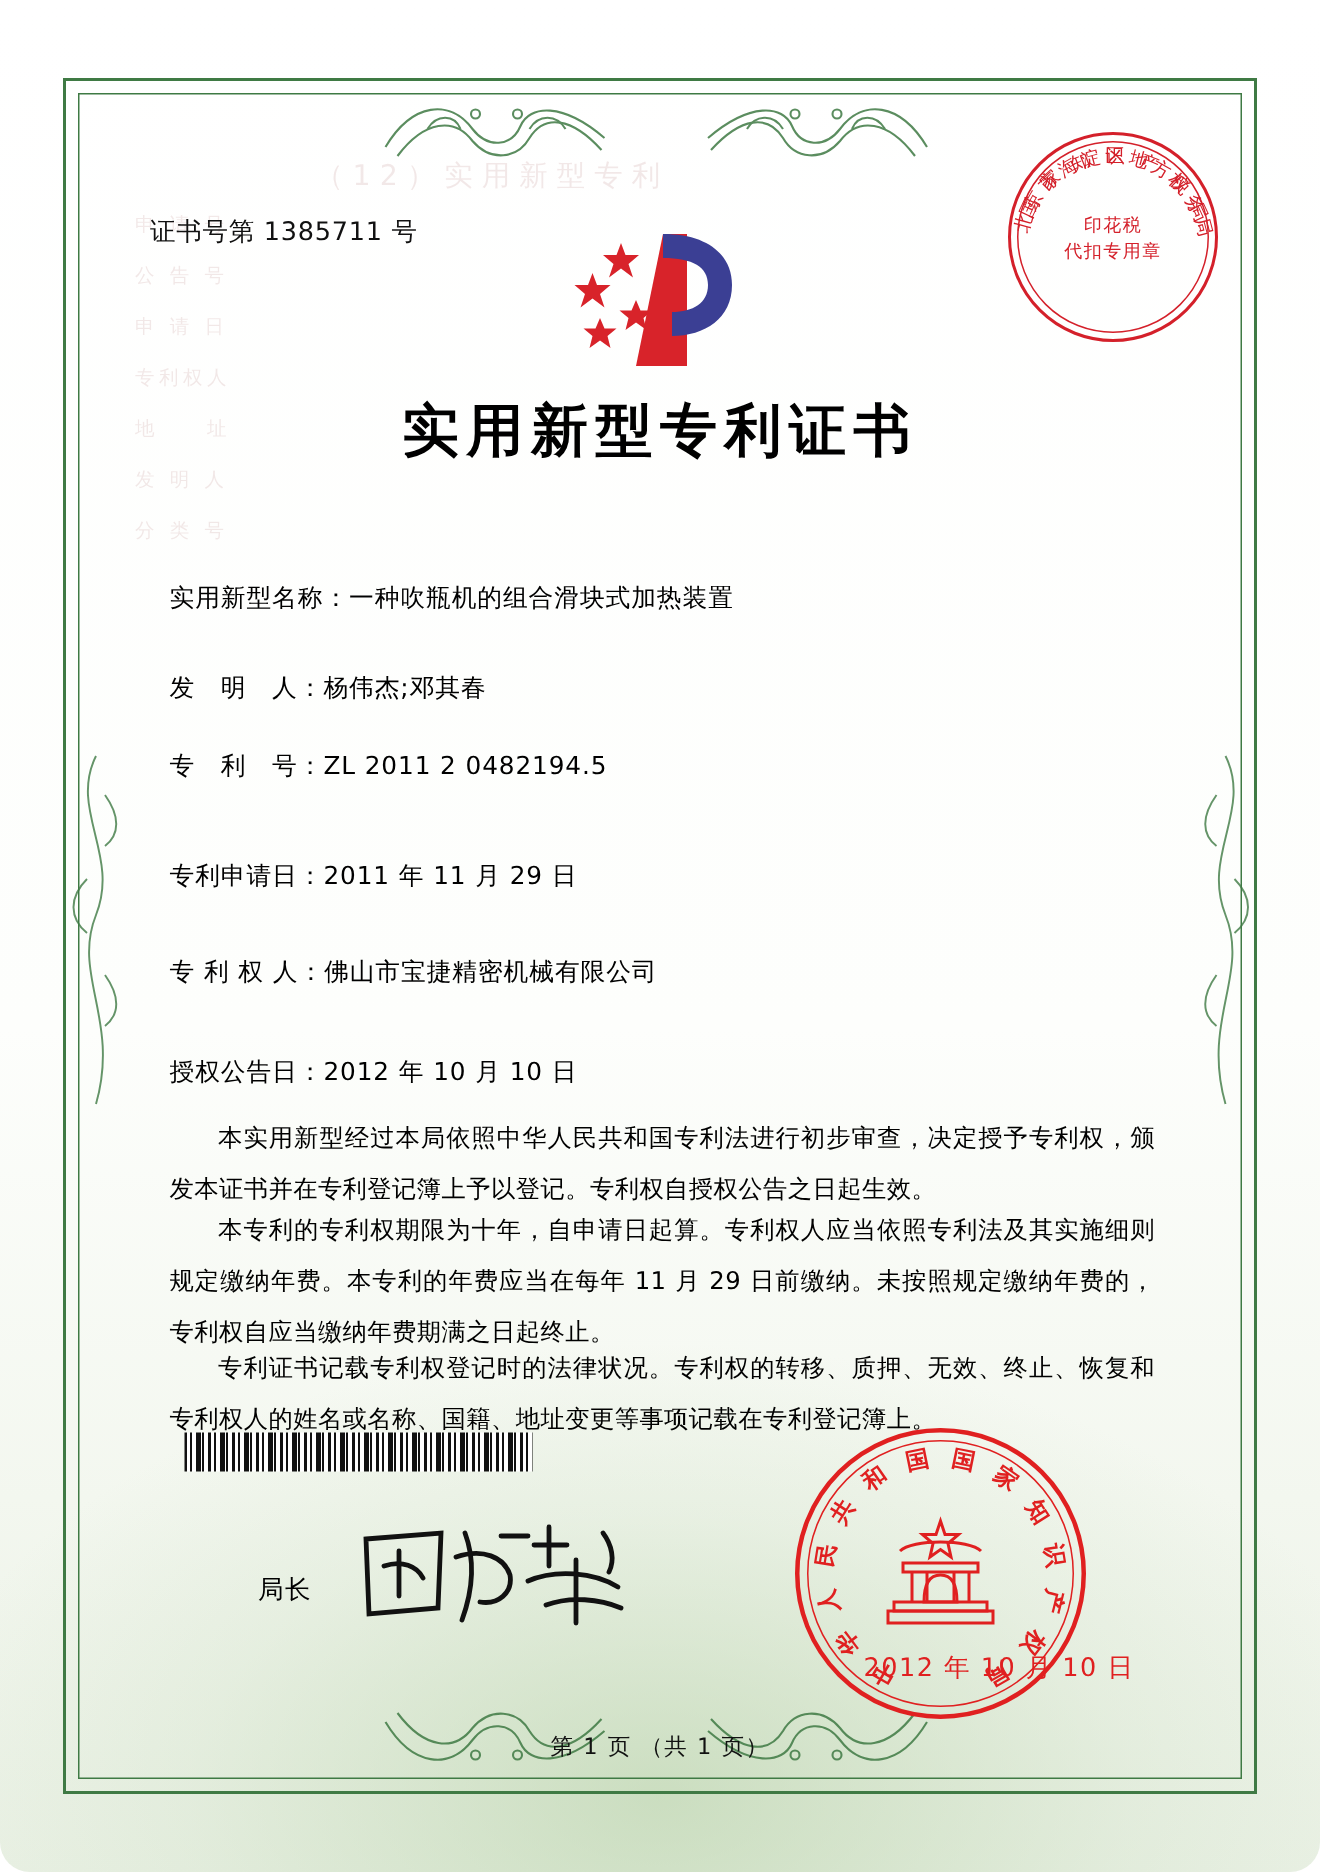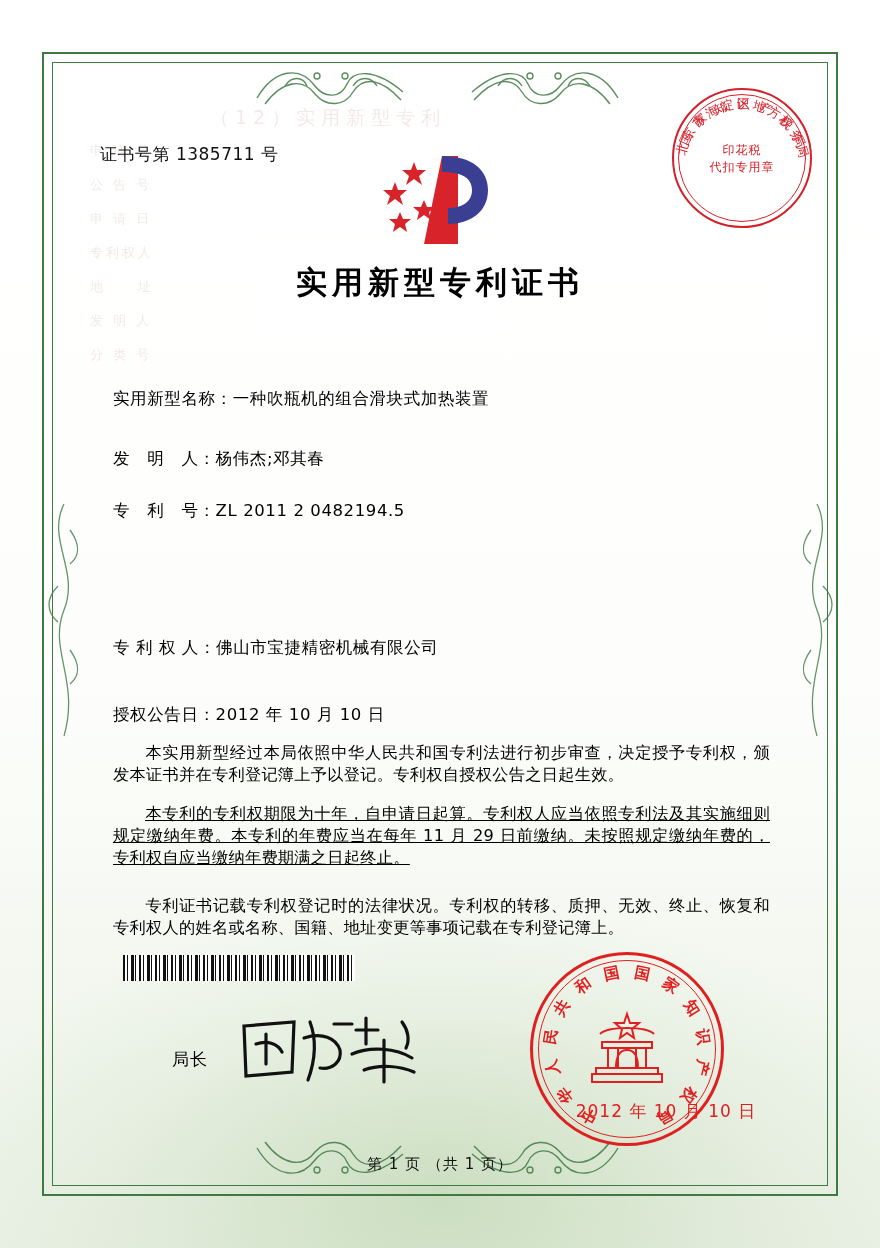--- a/index.html
+++ b/index.html
@@ -9,20 +9,21 @@
     font-family:"DejaVu Sans","Liberation Sans",sans-serif;
     overflow:hidden;
   }
   .page{
     position:relative;
     width:880px;height:1248px;
     background:
       radial-gradient(ellipse 700px 420px at 50% 96%, rgba(176,205,160,0.55) 0%, rgba(200,220,190,0.25) 45%, rgba(255,255,255,0) 72%),
       linear-gradient(180deg,#ffffff 0%,#fdfefc 55%,#f3f7ef 80%,#eaf1e5 100%);
     overflow:hidden;
+    border-radius:20px;
   }
   
   .border-outer{
     position:absolute;left:42px;top:52px;right:42px;bottom:52px;
     border:2px solid #3f7a44;
   }
   .border-inner{
     position:absolute;left:52px;top:62px;right:52px;bottom:62px;
     border:1px solid #3f7a44;
   }
@@ -63,44 +64,44 @@
     position:absolute;left:6px;top:6px;right:6px;bottom:6px;border:1px solid #d4202a;border-radius:50%;
   }
   .stamp-tax .center-lines{
     position:absolute;left:0;top:54px;width:140px;text-align:center;color:#d4202a;
     font-size:12px;line-height:17px;letter-spacing:1px;
   }
   .arcchar{position:absolute;color:#d4202a;font-size:12.5px;transform-origin:50% 70px;left:65px;top:8px;width:10px;text-align:center;}
 
   .main-title{
     position:absolute;left:0;top:262px;width:880px;text-align:center;
-    font-size:31px;font-weight:bold;letter-spacing:5px;color:#000;
+    font-size:38px;font-weight:bold;letter-spacing:5px;color:#000;
     font-family:"DejaVu Sans","Liberation Sans",sans-serif;
   }
 
   
   .field{
     position:absolute;left:113px;font-size:16.5px;color:#000;letter-spacing:.6px;
     white-space:nowrap;
   }
   .f1{top:388px;}
   .f2{top:448px;}
   .f3{top:500px;}
   .f4{top:573px;}
   .f5{top:637px;}
   .f6{top:704px;}
 
   
   .para{
     position:absolute;left:113px;width:657px;
-    font-size:16.2px;line-height:22px;color:#000;text-align:justify;
+    font-size:16.2px;line-height:34px;color:#000;text-align:justify;
     letter-spacing:.3px;
   }
   .p1{top:742px;}
-  .p2{top:803px;text-decoration:underline;}
+  .p2{top:803px;}
   .p3{top:895px;}
   .indent{display:inline-block;width:32px;}
 
   
   .barcode{
     position:absolute;left:123px;top:955px;width:232px;height:26px;
     background:
       repeating-linear-gradient(90deg,#111 0px,#111 2px,#fff 2px,#fff 4px,#111 4px,#111 5px,#fff 5px,#fff 8px,
       #111 8px,#111 11px,#fff 11px,#fff 12px,#111 12px,#111 13px,#fff 13px,#fff 16px);
   }
@@ -255,20 +256,23 @@
   <div class="main-title">实用新型专利证书</div>
 
   <div class="field f2">
     <span>发　明　人：</span><span>杨伟杰;邓其春</span>
   </div>
   <div class="field f1">
     <span>实用新型名称：</span><span>一种吹瓶机的组合滑块式加热装置</span>
   </div>
   <div class="field f3">
     <span>专　利　号：</span><span>ZL 2011 2 0482194.5</span>
+  </div>
+  <div class="field f4">
+    <span>专利申请日：</span><span>2011 年 11 月 29 日</span>
   </div>
   <div class="field f5">
     <span>专 利 权 人：</span><span>佛山市宝捷精密机械有限公司</span>
   </div>
   <div class="field f6">
     <span>授权公告日：</span><span>2012 年 10 月 10 日</span>
   </div>
 
   <div class="para p1"><span class="indent"></span><span>本实用新型经过本局依照中华人民共和国专利法进行初步审查，决定授予专利权，颁发本证书并在专利登记簿上予以登记。专利权自授权公告之日起生效。</span></div>
   <div class="para p2"><span class="indent"></span><span>本专利的专利权期限为十年，自申请日起算。专利权人应当依照专利法及其实施细则规定缴纳年费。本专利的年费应当在每年 11 月 29 日前缴纳。未按照规定缴纳年费的，专利权自应当缴纳年费期满之日起终止。</span></div>

